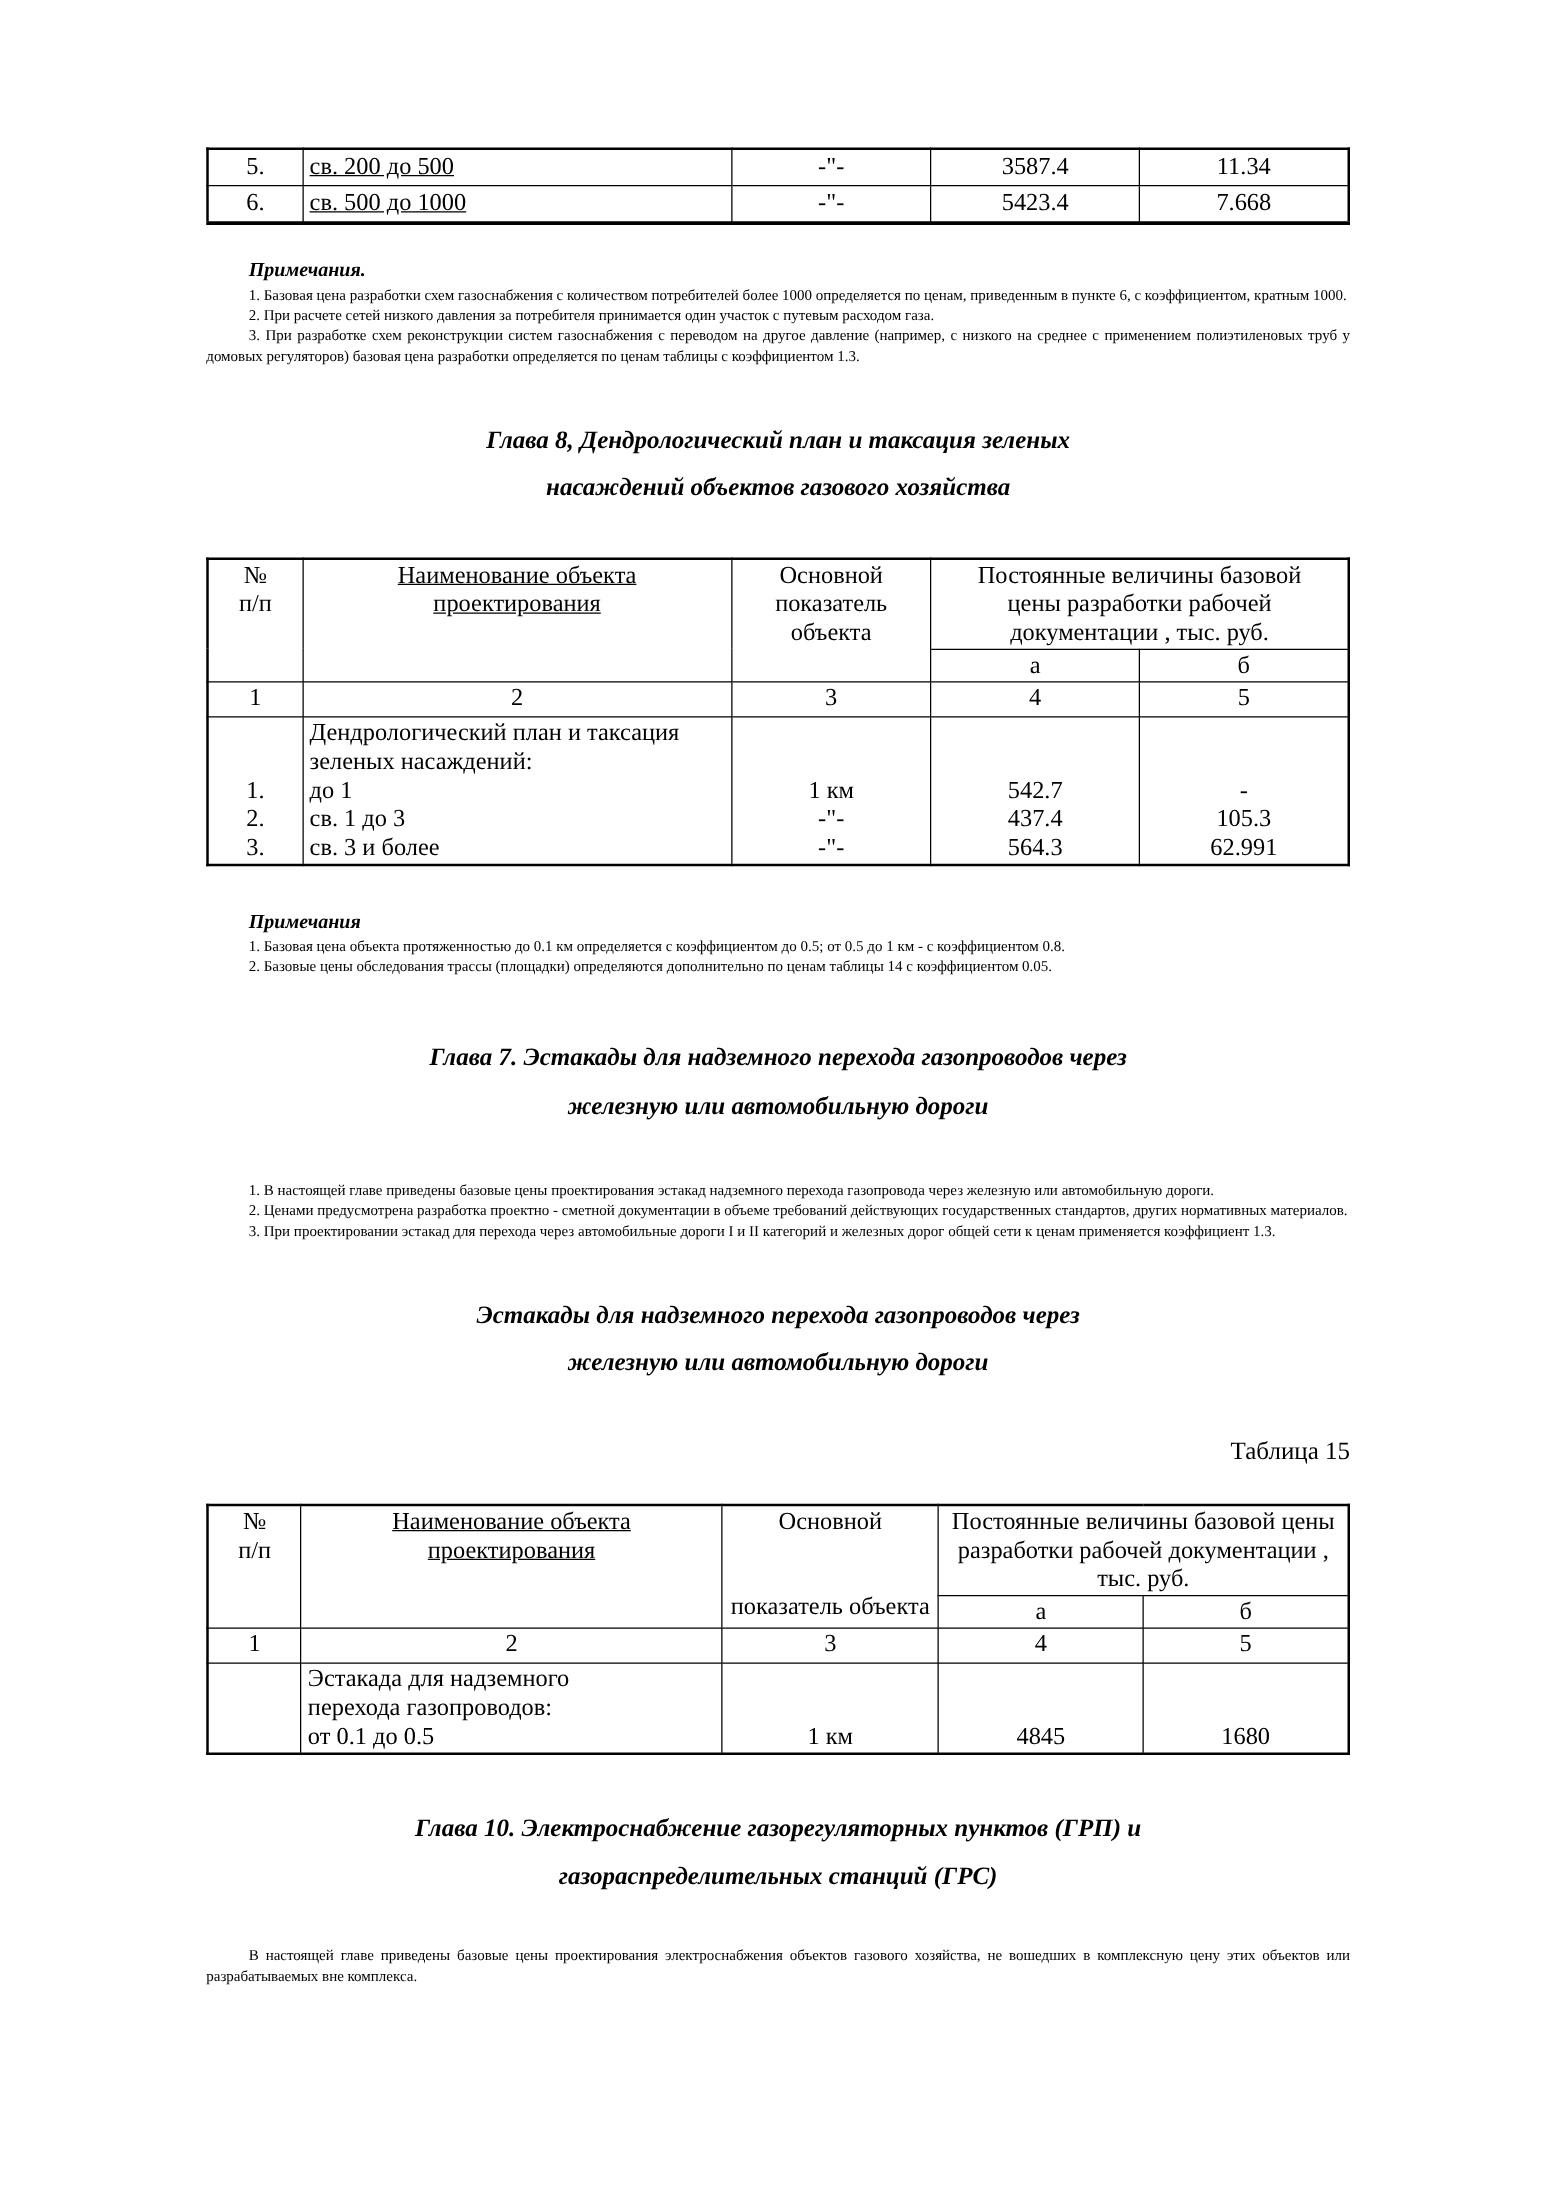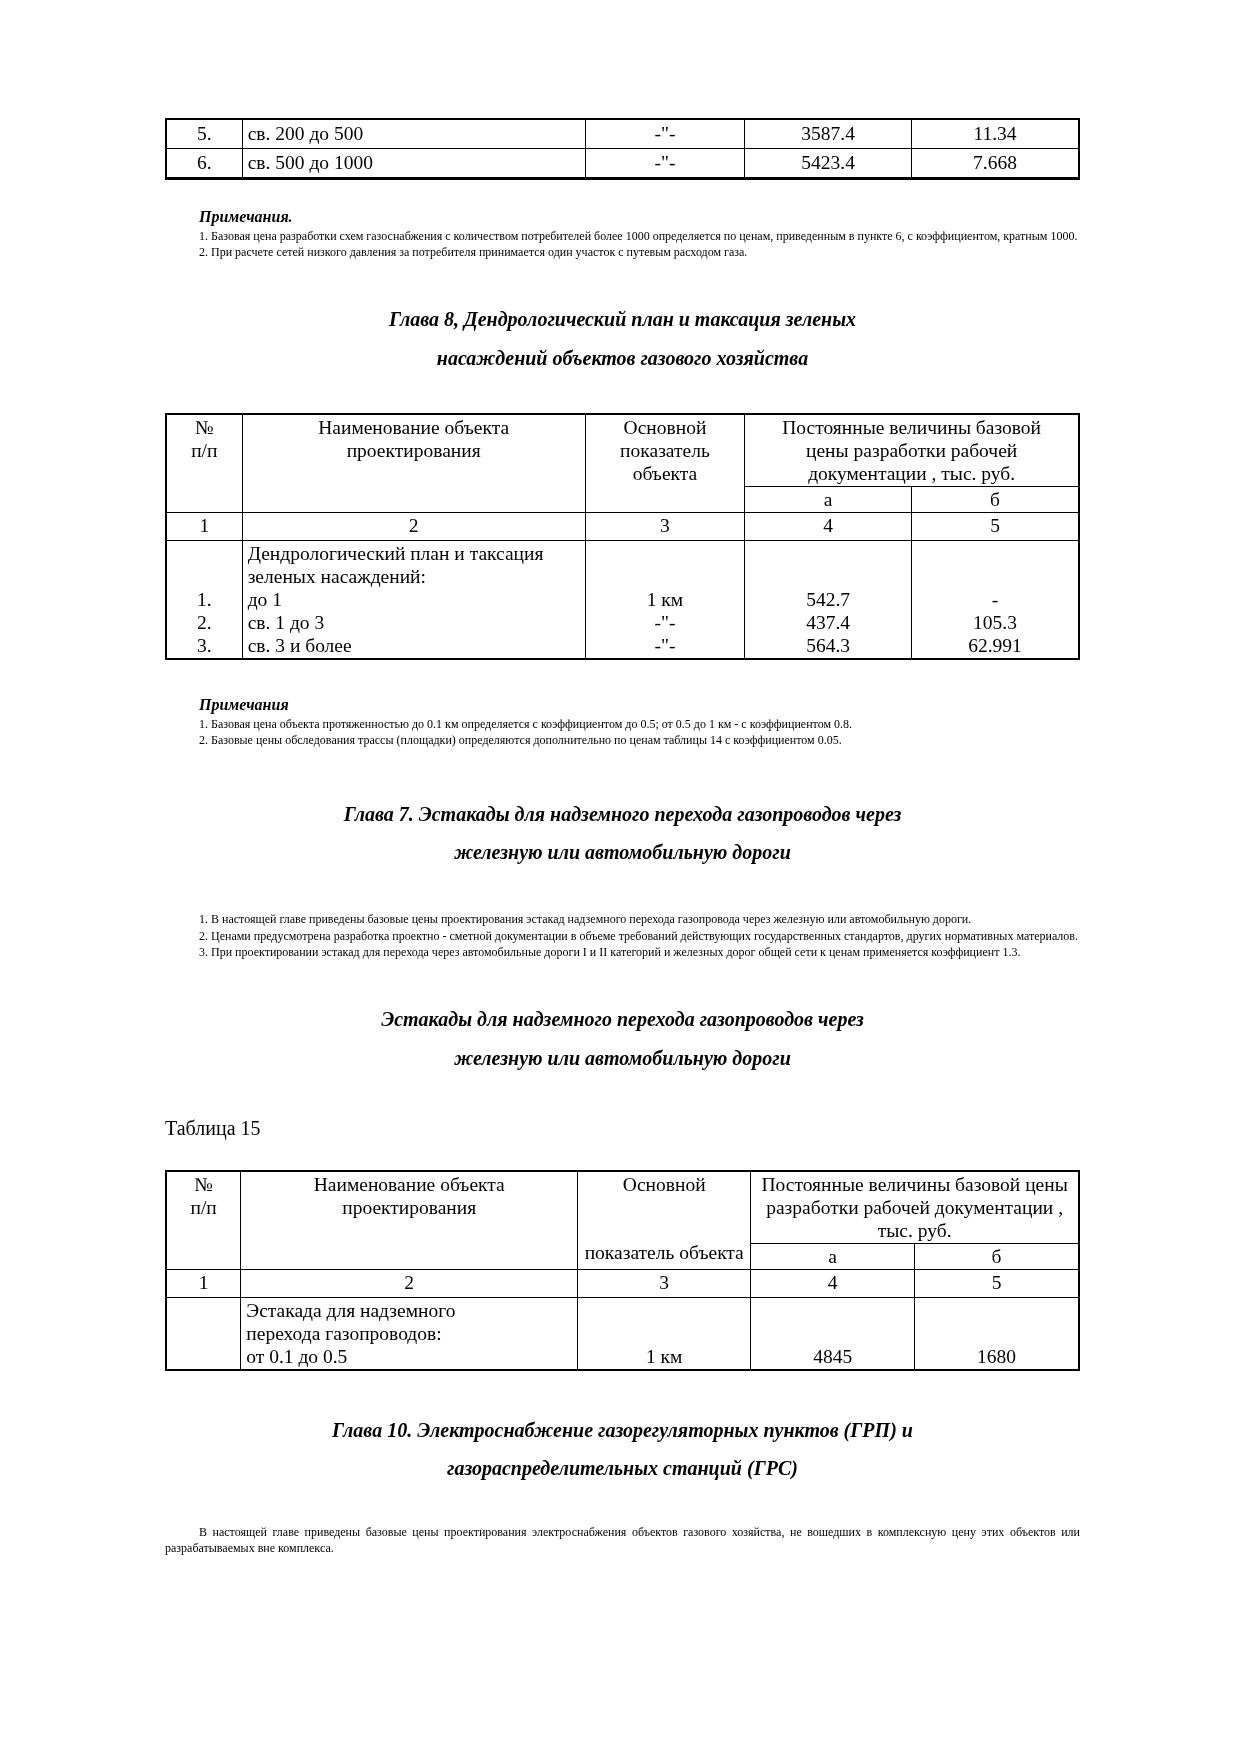--- a/index.html
+++ b/index.html
@@ -70,29 +70,30 @@
   .chapter-title {
     font-size: 20px;
     font-weight: bold;
     font-style: italic;
     text-align: center;
     line-height: 1.32;
     margin: 12px;
   }
   .table-caption {
     font-size: 20px;
+    text-align: right;
     margin: 0;
   }
   .sp26 { height: 26px; }
   .sp30 { height: 30px; }
   .sp34 { height: 34px; }
   .sp40 { height: 40px; }
 
   td.num-col { width: 62px; }
-  td.name-col { width: 320px; }
+  td.name-col { width: 320px; text-decoration: underline; }
   td.ind-col { width: 143px; }
   td.a-col { width: 150px; }
   td.b-col { width: 150px; }
 
   .hdr-cell { text-align: center; padding: 4px 4px; }
   .row-h { height: 25px; }
 </style>
 </head>
 <body>
 
@@ -116,20 +117,21 @@
           <td class="b-col c-center">7.668</td>
         </tr>
       </tbody>
     </table>
 
     <div class="sp26"></div>
 
     <p class="notes-title">Примечания.</p>
     <p class="para">1. Базовая   цена разработки схем газоснабжения с количеством потребителей более 1000 определяется по ценам, приведенным в пункте 6, с коэффициентом, кратным 1000.</p>
     <p class="para">2. При расчете сетей низкого давления за потребителя принимается один участок с путевым расходом газа.</p>
+    <p class="para">3. При разработке схем реконструкции систем газоснабжения с переводом на другое давление (например, с низкого на среднее с применением полиэтиленовых труб у домовых регуляторов) базовая  цена  разработки  определяется по ценам таблицы с коэффициентом 1.3.</p>
 
     <div class="sp34"></div>
 
     <p class="chapter-title">Глава 8, Дендрологический план и таксация зеленых</p>
     <p class="chapter-title">насаждений объектов газового хозяйства</p>
 
     <div class="sp30"></div>
 
     <table class="doc heavy">
       <tbody>

